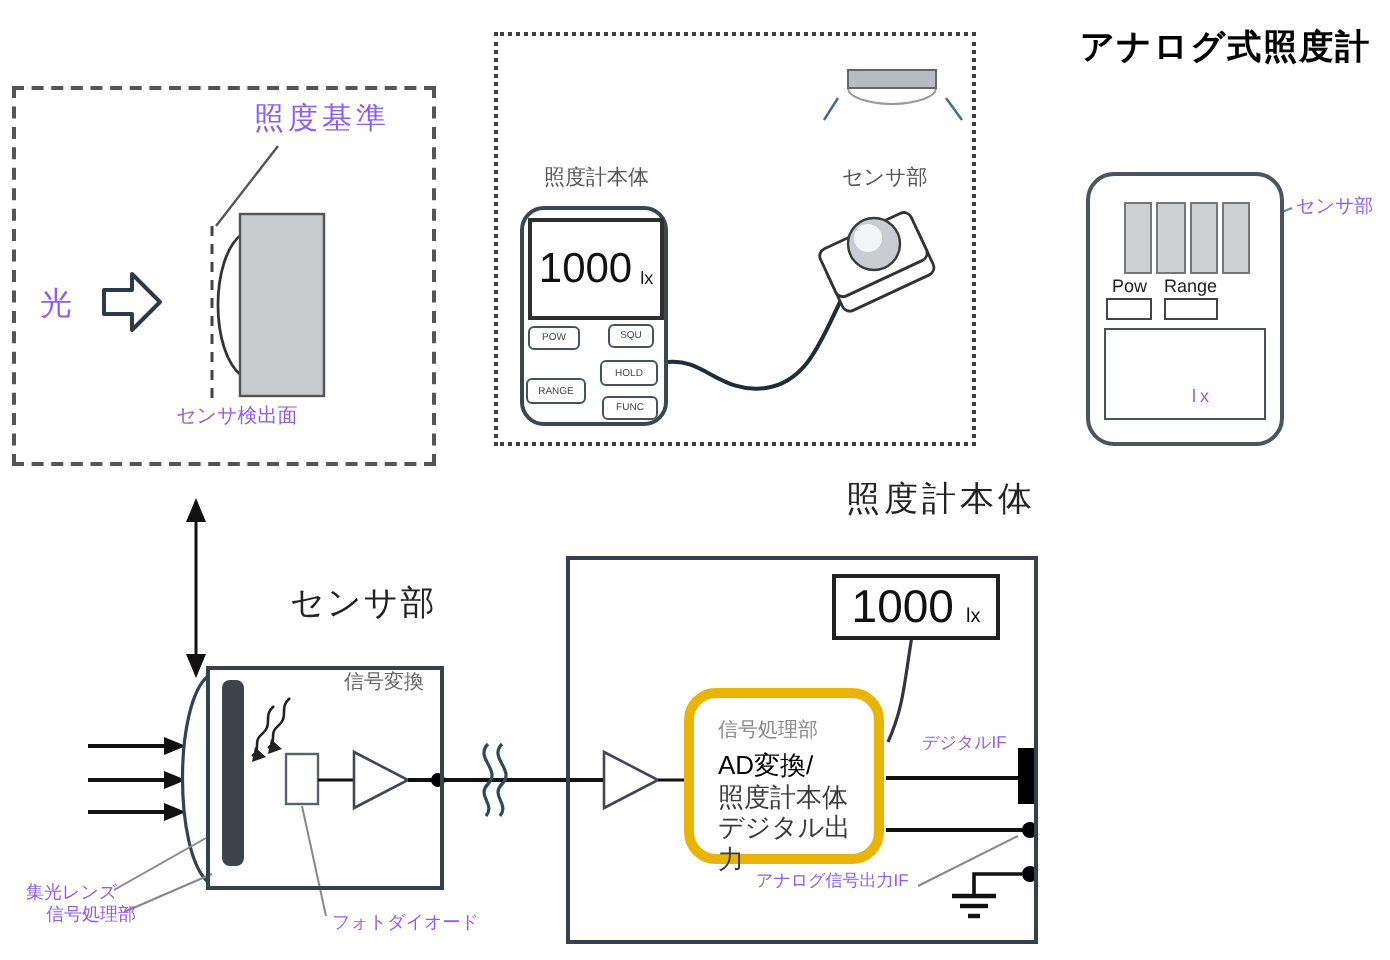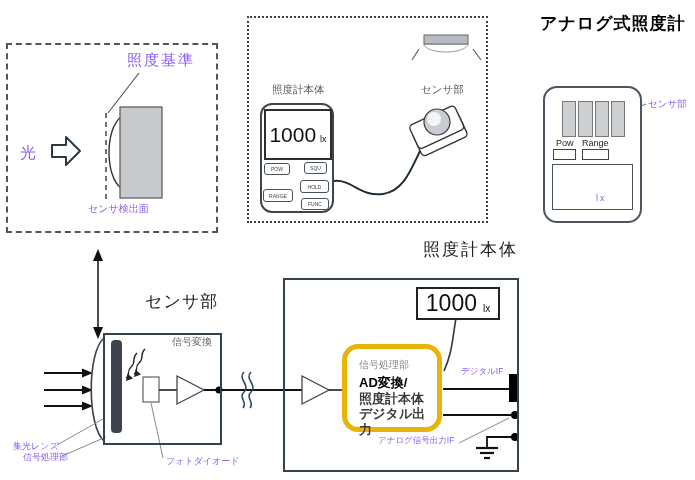--- a/index.html
+++ b/index.html
@@ -23,21 +23,21 @@
   .seg{flex:1;background:#ccd0d3;border:1px solid #777;}
   .sbtn{position:absolute;border:1px solid #444;background:#fff;}
   .meter-window{position:absolute;border:1px solid #47525a;background:#fff;}
   .disp2{position:absolute;border:2px solid #222;background:#fff;display:flex;
          align-items:center;justify-content:center;gap:6px;}
   .disp2-val{font-size:23px;color:#111;}
   .disp2-unit{font-size:10px;color:#111;margin-top:10px;}
   .proc{position:absolute;border:5px solid #eab308;border-radius:16px;background:#fff;
         box-sizing:border-box;padding:9px 0 0 12px;}
   .proc-title{font-size:10px;color:#888;margin-bottom:3px;}
-  .proc-line{font-size:13px;color:#3a3a3a;line-height:15.5px;font-weight:bold;}
+  .proc-line{font-size:13px;color:#3a3a3a;line-height:15.5px;}
   .proc-line.dark{color:#000;}
   .serif-bold{font-family:"Liberation Serif","DejaVu Serif",serif;font-weight:bold;}
 </style>
 </head>
 <body>
 
 <div class="page">
 
   <svg class="lines" width="695" height="480" viewBox="0 0 695 480">
 

